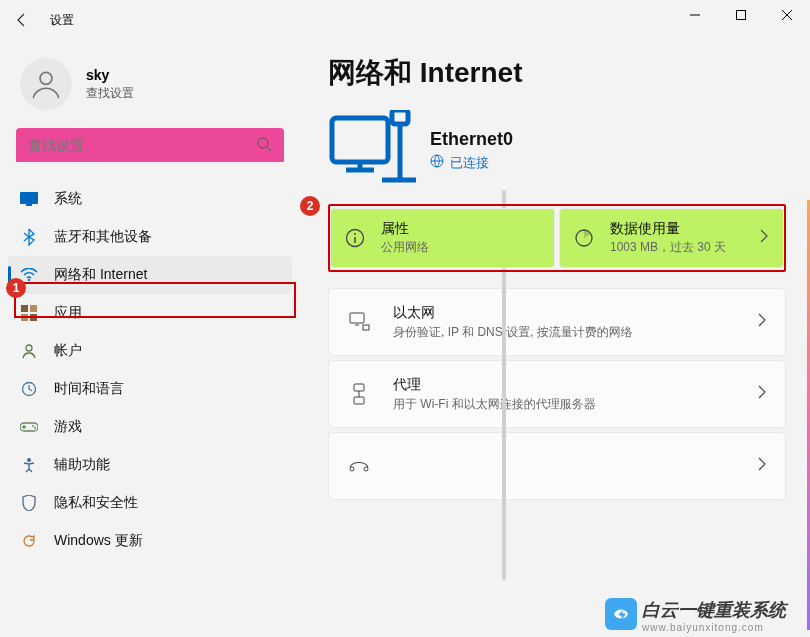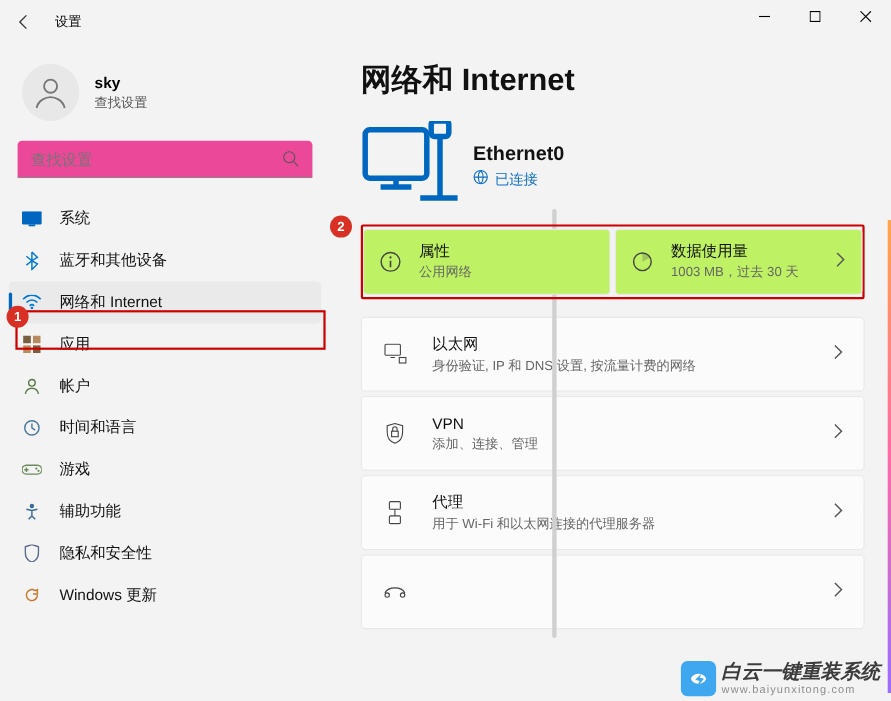--- a/index.html
+++ b/index.html
@@ -63,21 +63,21 @@
 
 .badge { width: 20px; height: 20px; border-radius: 50%; background: #d93025; color: #fff; font-size: 12px; font-weight: 700; display: flex; align-items: center; justify-content: center; position: absolute; z-index: 5; }
 #b1 { left: 6px; top: 278px; }
 #b2 { left: 300px; top: 196px; }
 
 
 .hl { position: absolute; border: 2px solid #c00; pointer-events: none; }
 #hl-nav { left: 14px; top: 282px; width: 282px; height: 36px; }
 
 
-.wm { position: absolute; right: 10px; bottom: 4px; display: flex; align-items: flex-end; gap: 5px; opacity: 0.95; }
+.wm { position: absolute; right: 24px; bottom: 4px; display: flex; align-items: flex-start; gap: 5px; opacity: 0.95; }
 .wm-logo { width: 32px; height: 32px; background: #36a3ef; border-radius: 6px; display:flex; align-items:center; justify-content:center; }
 .wm-txt1 { font-size: 18px; color: #333; font-style: italic; font-weight: 600; }
 .wm-txt2 { font-size: 10px; color: #888; letter-spacing: 1px; }
 
 
 .scrollv { position:absolute; right:304px; top:190px; width:4px; height:390px; background:#d0d0d0; border-radius:2px; }
 
 
 .edgebar { position:absolute; right:0; top:200px; width:3px; height:430px; background:linear-gradient(#ffa54a,#ff6aa6,#9a6cff); }
 </style>
@@ -299,36 +299,20 @@
         </span>
       <div>
         <div class="list-title">以太网</div>
         <div class="list-sub">身份验证, IP 和 DNS 设置, 按流量计费的网络</div>
       </div>
       <span class="chev"><svg width="10" height="14">
             <path d="M2 1l6 6-6 6" stroke="#555" fill="none" stroke-width="1.3"></path>
           </svg></span>
     </div>
 
-    <div class="list-card">
-      <span class="list-icon">
-          <svg width="18" height="20" viewBox="0 0 18 20">
-            <path d="M9 1l7 2v6c0 6-4 9-7 10-3-1-7-4-7-10V3z" stroke="#444" fill="none"></path>
-            <rect x="6" y="8" width="6" height="5" stroke="#444" fill="none"></rect>
-            <path d="M7 8V6a2 2 0 0 1 4 0v2" stroke="#444" fill="none"></path>
-          </svg>
-        </span>
-      <div>
-        <div class="list-title">VPN</div>
-        <div class="list-sub">添加、连接、管理</div>
-      </div>
-      <span class="chev"><svg width="10" height="14">
-            <path d="M2 1l6 6-6 6" stroke="#555" fill="none" stroke-width="1.3"></path>
-          </svg></span>
-    </div>
 
     <div class="list-card">
       <span class="list-icon">
           <svg width="18" height="22" viewBox="0 0 18 22">
             <rect x="4" y="1" width="10" height="7" rx="1" stroke="#444" fill="none"></rect>
             <rect x="4" y="14" width="10" height="7" rx="1" stroke="#444" fill="none"></rect>
             <line x1="9" y1="8" x2="9" y2="14" stroke="#444"></line>
           </svg>
         </span>
       <div>

